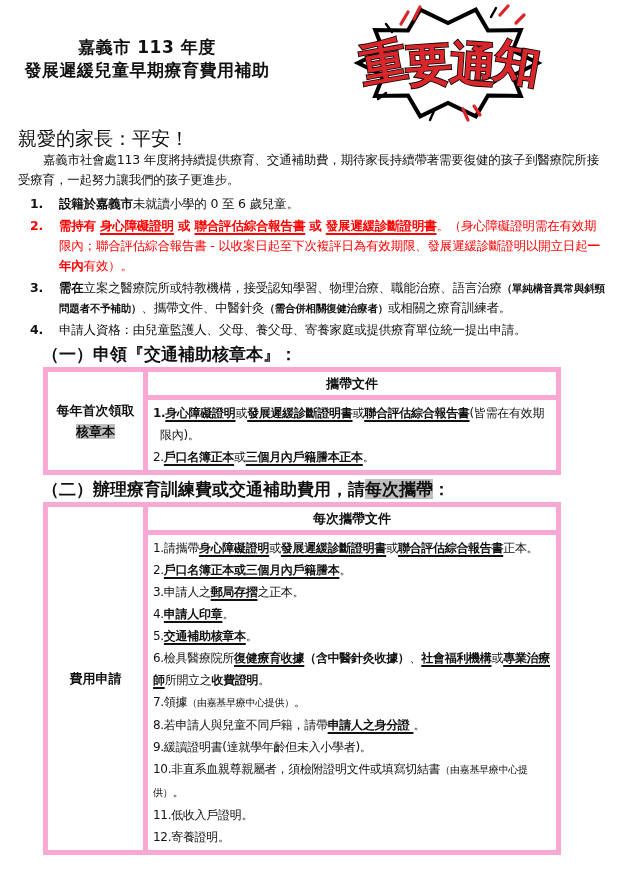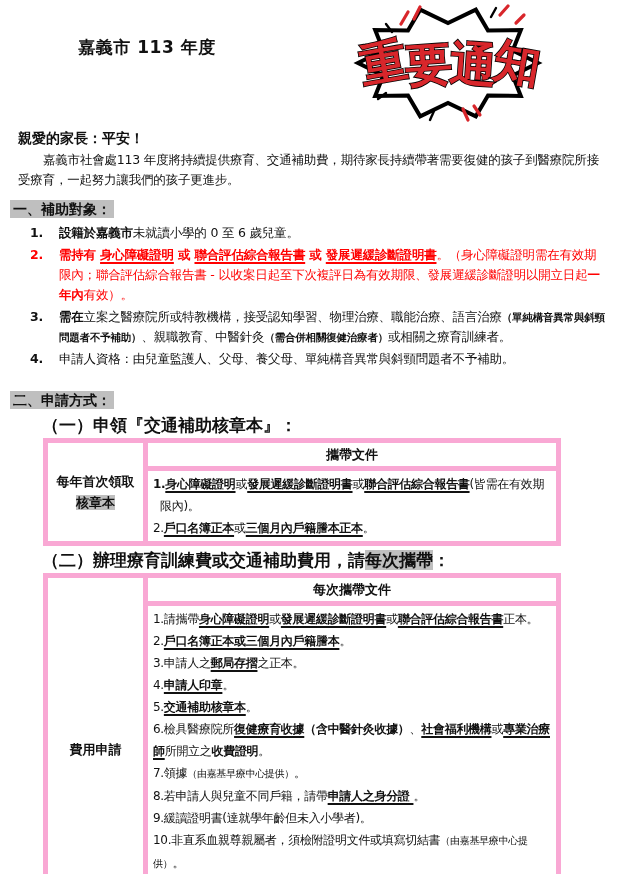--- a/index.html
+++ b/index.html
@@ -15,21 +15,21 @@
   .title { position:absolute; left:0; top:36px; width:294px; text-align:center;
            font-size:17px; line-height:23px; font-weight:bold; letter-spacing:.5px; }
   .stamp { position:absolute; left:350px; top:2px; width:198px; height:124px; }
   .stamp polygon { fill:#fff; stroke:#000; stroke-width:4; stroke-linejoin:miter; }
   .stamp line.r { stroke:var(--stamp_red,#d8262b); stroke-width:3.2; stroke-linecap:round; }
   .stamp line.k { stroke:#000; stroke-width:2.4; stroke-linecap:round; }
   .stamp text { font-size:47px; font-weight:bold; fill:var(--stamp_red,#d8262b);
                 stroke:#000; stroke-width:1.6; paint-order:stroke;
                 font-family:"DejaVu Sans",sans-serif; }
 
-  .greeting { margin:4px 14px 0 18px; font-size:14px; font-weight:bold; line-height:20px; }
+  .greeting { margin:4px 14px 0 18px; font-size:19px; font-weight:normal; line-height:20px; }
   .intro { margin:2px 13px 4px 18px; font-size:12.5px; line-height:20px;
            text-indent:2em; letter-spacing:-0.2px; }
 
   .sec-head { margin:8px 0 2px 10px; line-height:21px; }
   .sec-head.second { margin-top:20px; }
   .sec-head span { background:var(--highlight,#bfbfbf); font-size:14px; font-weight:bold; padding:1px 3px; }
 
   .items { margin:3px 13px 0 30px; font-size:12.5px; line-height:20px; letter-spacing:-0.2px; }
   .item { display:flex; margin-bottom:2px; }
   .item .num { width:17px; flex:none; font-weight:bold; }
@@ -56,20 +56,21 @@
   td.content .sm { font-size:10px; }
 </style>
 </head>
 <body>
 
 <div class="page">
 
   <div class="header">
     <div class="title">
       <div>嘉義市 113 年度</div>
+      <div>發展遲緩兒童早期療育費用補助</div>
     </div>
     <svg class="stamp" viewBox="0 0 198 124" aria-hidden="true">
       <polygon points="188,61 162.7,73.4 170.8,93.9 138,93.4 125.8,114.3 98,101 70.2,114.3 58,93.4 25.2,93.9 33.3,73.4 8,61 33.3,48.6 25.2,28.1 58,28.6 70.2,7.7 98,21 125.8,7.7 138,28.6 170.8,28.1 162.7,48.6"></polygon>
       <line class="r" x1="58" y1="10" x2="51" y2="22"></line>
       <line class="r" x1="70" y1="5" x2="64" y2="17"></line>
       <line class="r" x1="150" y1="13" x2="158" y2="4"></line>
       <line class="r" x1="166" y1="21" x2="174" y2="13"></line>
       <line class="r" x1="118" y1="118" x2="113" y2="107"></line>
       <line class="r" x1="130" y1="113" x2="124" y2="104"></line>
       <line class="k" x1="36" y1="22" x2="42" y2="30"></line>
@@ -79,46 +80,40 @@
       <text x="10" y="77" transform="rotate(-10 33 61)">重</text>
       <text x="55" y="79" transform="rotate(-4 78 61)">要</text>
       <text x="100" y="79" transform="rotate(4 123 61)">通</text>
       <text x="144" y="77" transform="rotate(10 167 61)">知</text>
     </svg>
   </div>
 
   <div class="greeting">親愛的家長：平安！</div>
   <p class="intro">嘉義市社會處113 年度將持續提供療育、交通補助費，期待家長持續帶著需要復健的孩子到醫療院所接受療育，一起努力讓我們的孩子更進步。</p>
 
-  <div class="sec-head">
-    <span>一、補助對象：</span>
-  </div>
 
   <div class="items">
     <div class="item">
       <span class="num">1.</span>
       <div class="body"><span class="b">設籍於嘉義市</span><span>未就讀小學的 0 至 6 歲兒童。</span></div>
     </div>
     <div class="item">
       <span class="num red">2.</span>
       <div class="body"><span class="b red">需持有 </span><span class="b u red">身心障礙證明</span><span class="b red"> 或 </span><span class="b u red">聯合評估綜合報告書</span><span class="b red"> 或 </span><span class="b u red">發展遲緩診斷證明書</span><span class="red">。（身心障礙證明需在有效期限內；聯合評估綜合報告書 - 以收案日起至下次複評日為有效期限、發展遲緩診斷證明以開立日起</span><span class="b red">一年內</span><span class="red">有效）。</span></div>
     </div>
     <div class="item">
       <span class="num">3.</span>
-      <div class="body"><span class="b">需在</span><span>立案之醫療院所或特教機構，接受認知學習、物理治療、職能治療、語言治療</span><span class="sm">（單純構音異常與斜頸問題者不予補助）</span><span>、親職教育、中醫針灸</span><span class="sm">（需合併相關復健治療者）</span><span>或相關之療育訓練者。</span></div>
+      <div class="body"><span class="b">需在</span><span>立案之醫療院所或特教機構，接受認知學習、物理治療、職能治療、語言治療</span><span class="sm">（單純構音異常與斜頸問題者不予補助）</span><span>、攜帶文件、中醫針灸</span><span class="sm">（需合併相關復健治療者）</span><span>或相關之療育訓練者。</span></div>
     </div>
     <div class="item">
       <span class="num">4.</span>
-      <div class="body"><span>申請人資格：由兒童監護人、父母、養父母、單純構音異常與斜頸問題者不予補助。</span></div>
+      <div class="body"><span>申請人資格：由兒童監護人、父母、養父母、寄養家庭或提供療育單位統一提出申請。</span></div>
     </div>
   </div>
 
-  <div class="sec-head second">
-    <span>二、申請方式：</span>
-  </div>
 
   <div class="sub-label"><span class="b">（一）申領『交通補助核章本』：</span></div>
 
   <table class="doc t1">
     <colgroup>
         <col class="c1">
         <col>
       </colgroup>
     <tbody>
       <tr>

